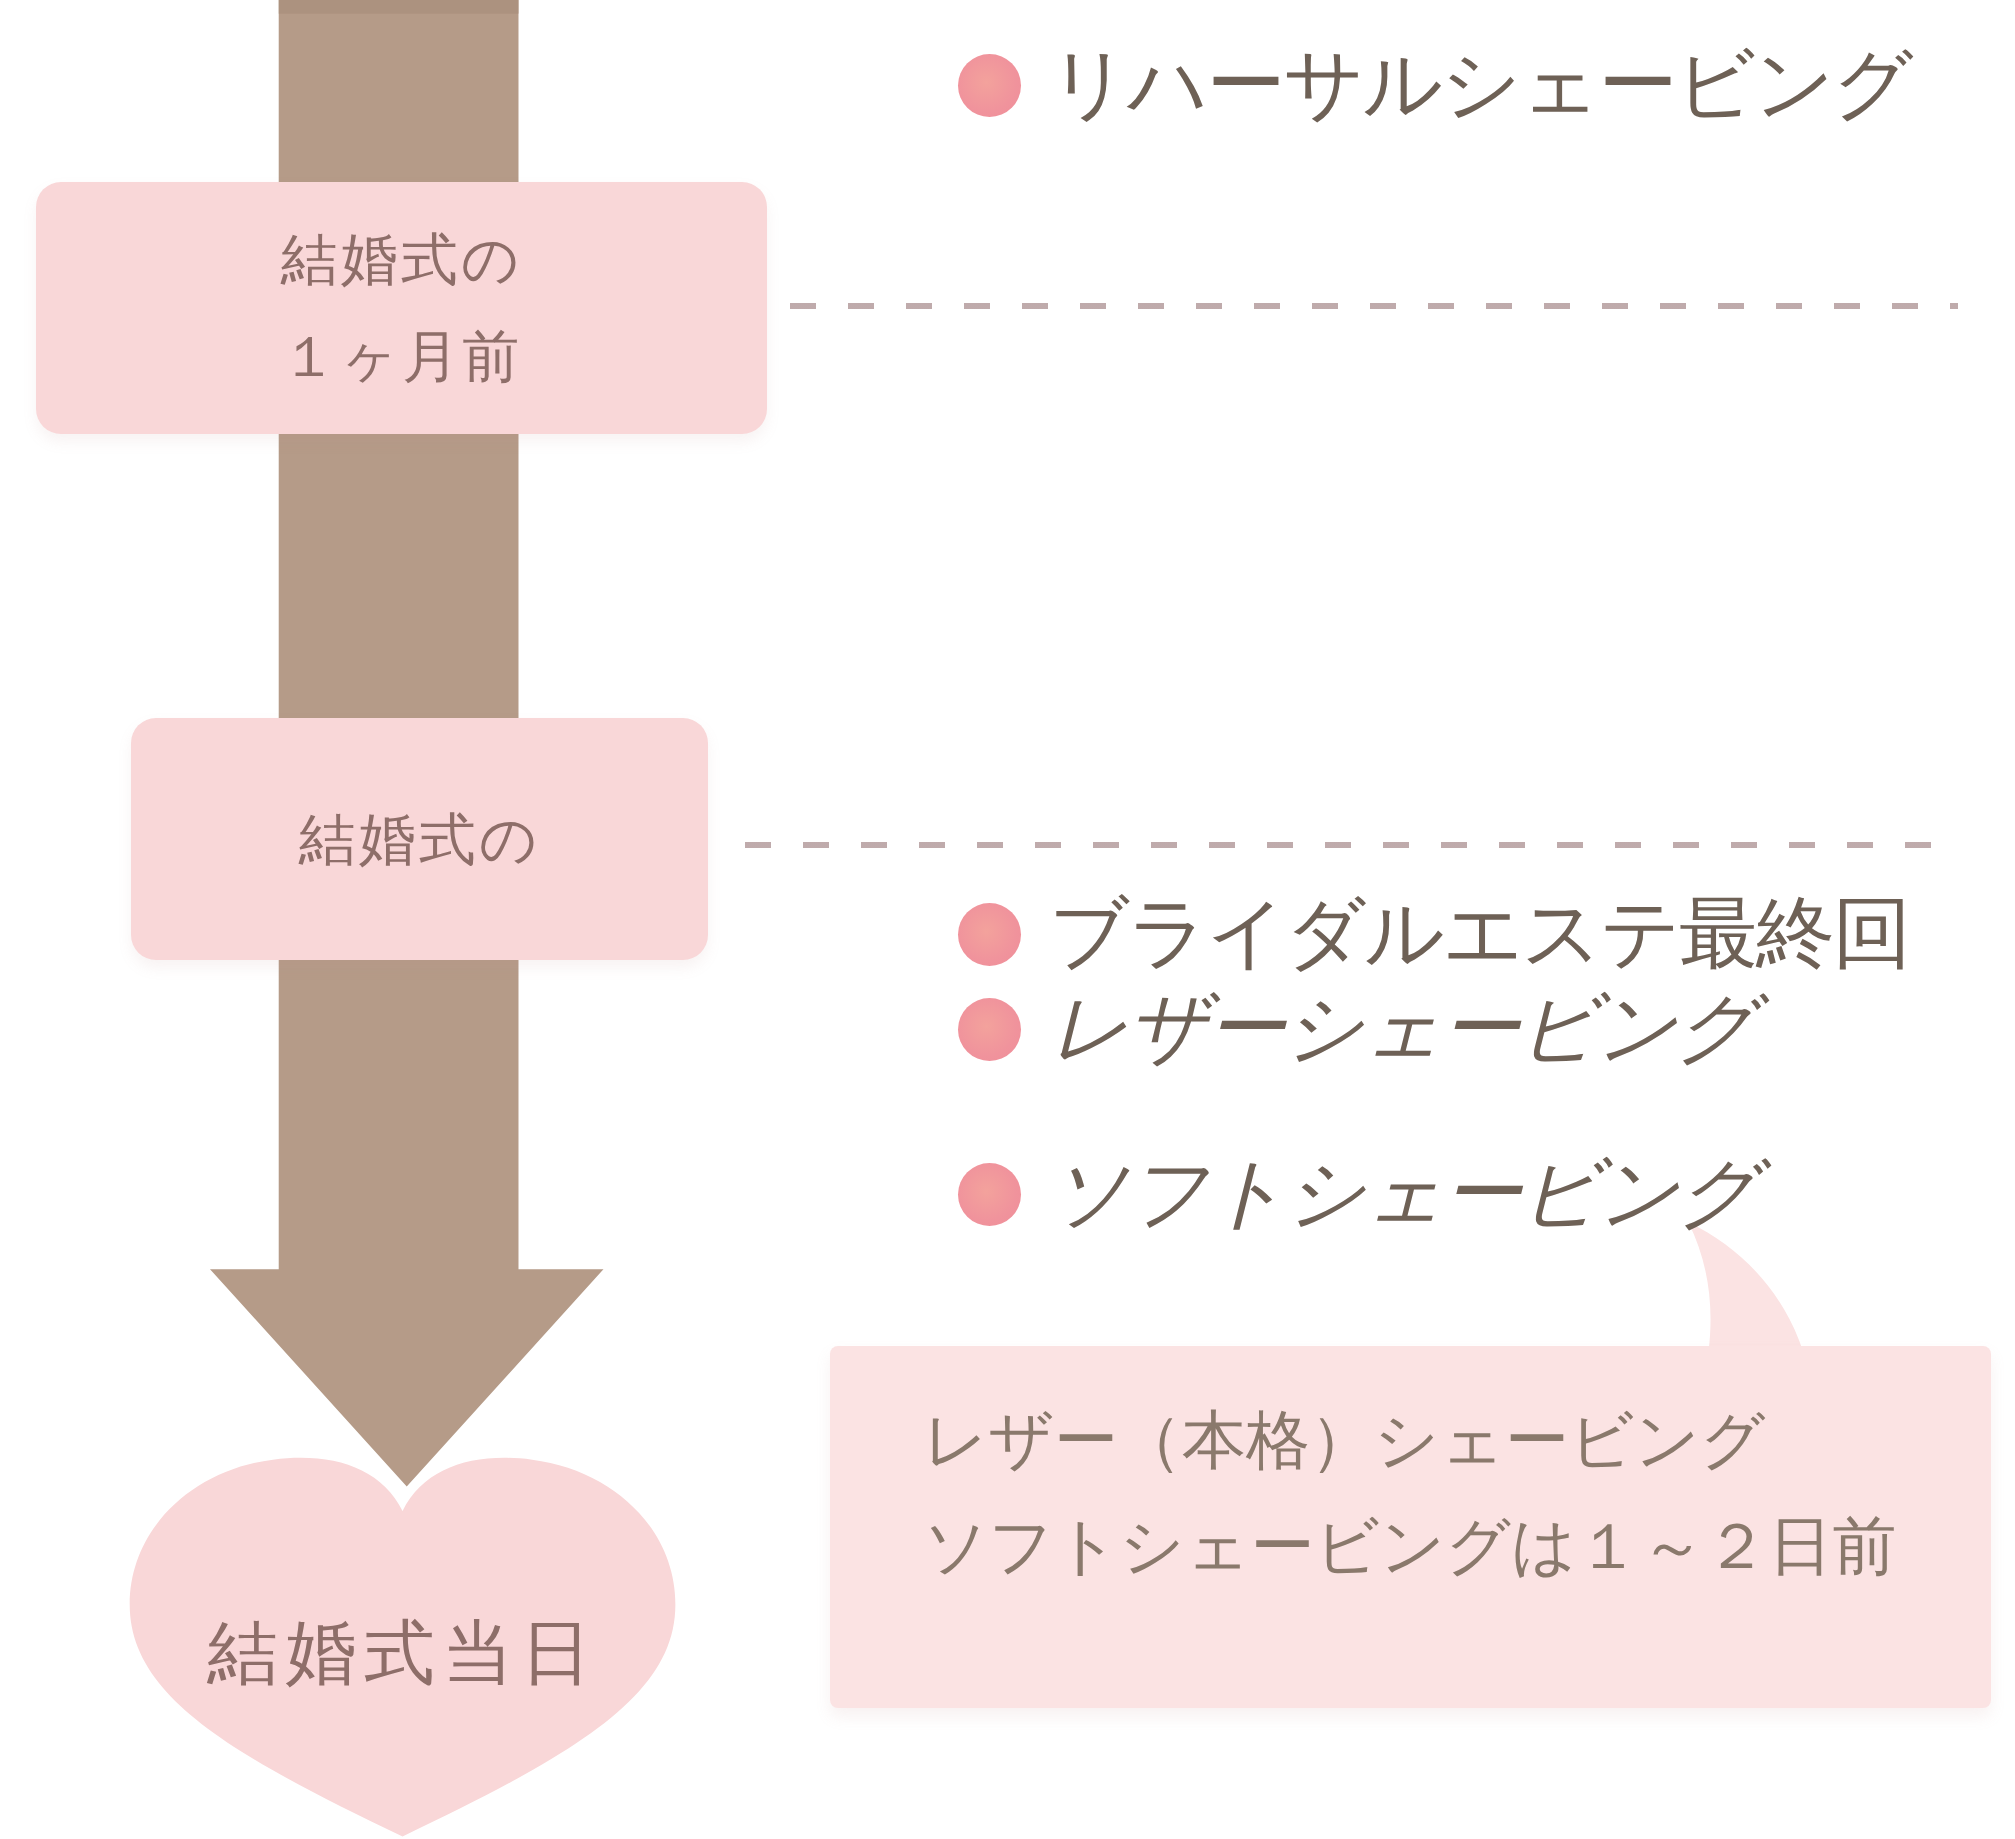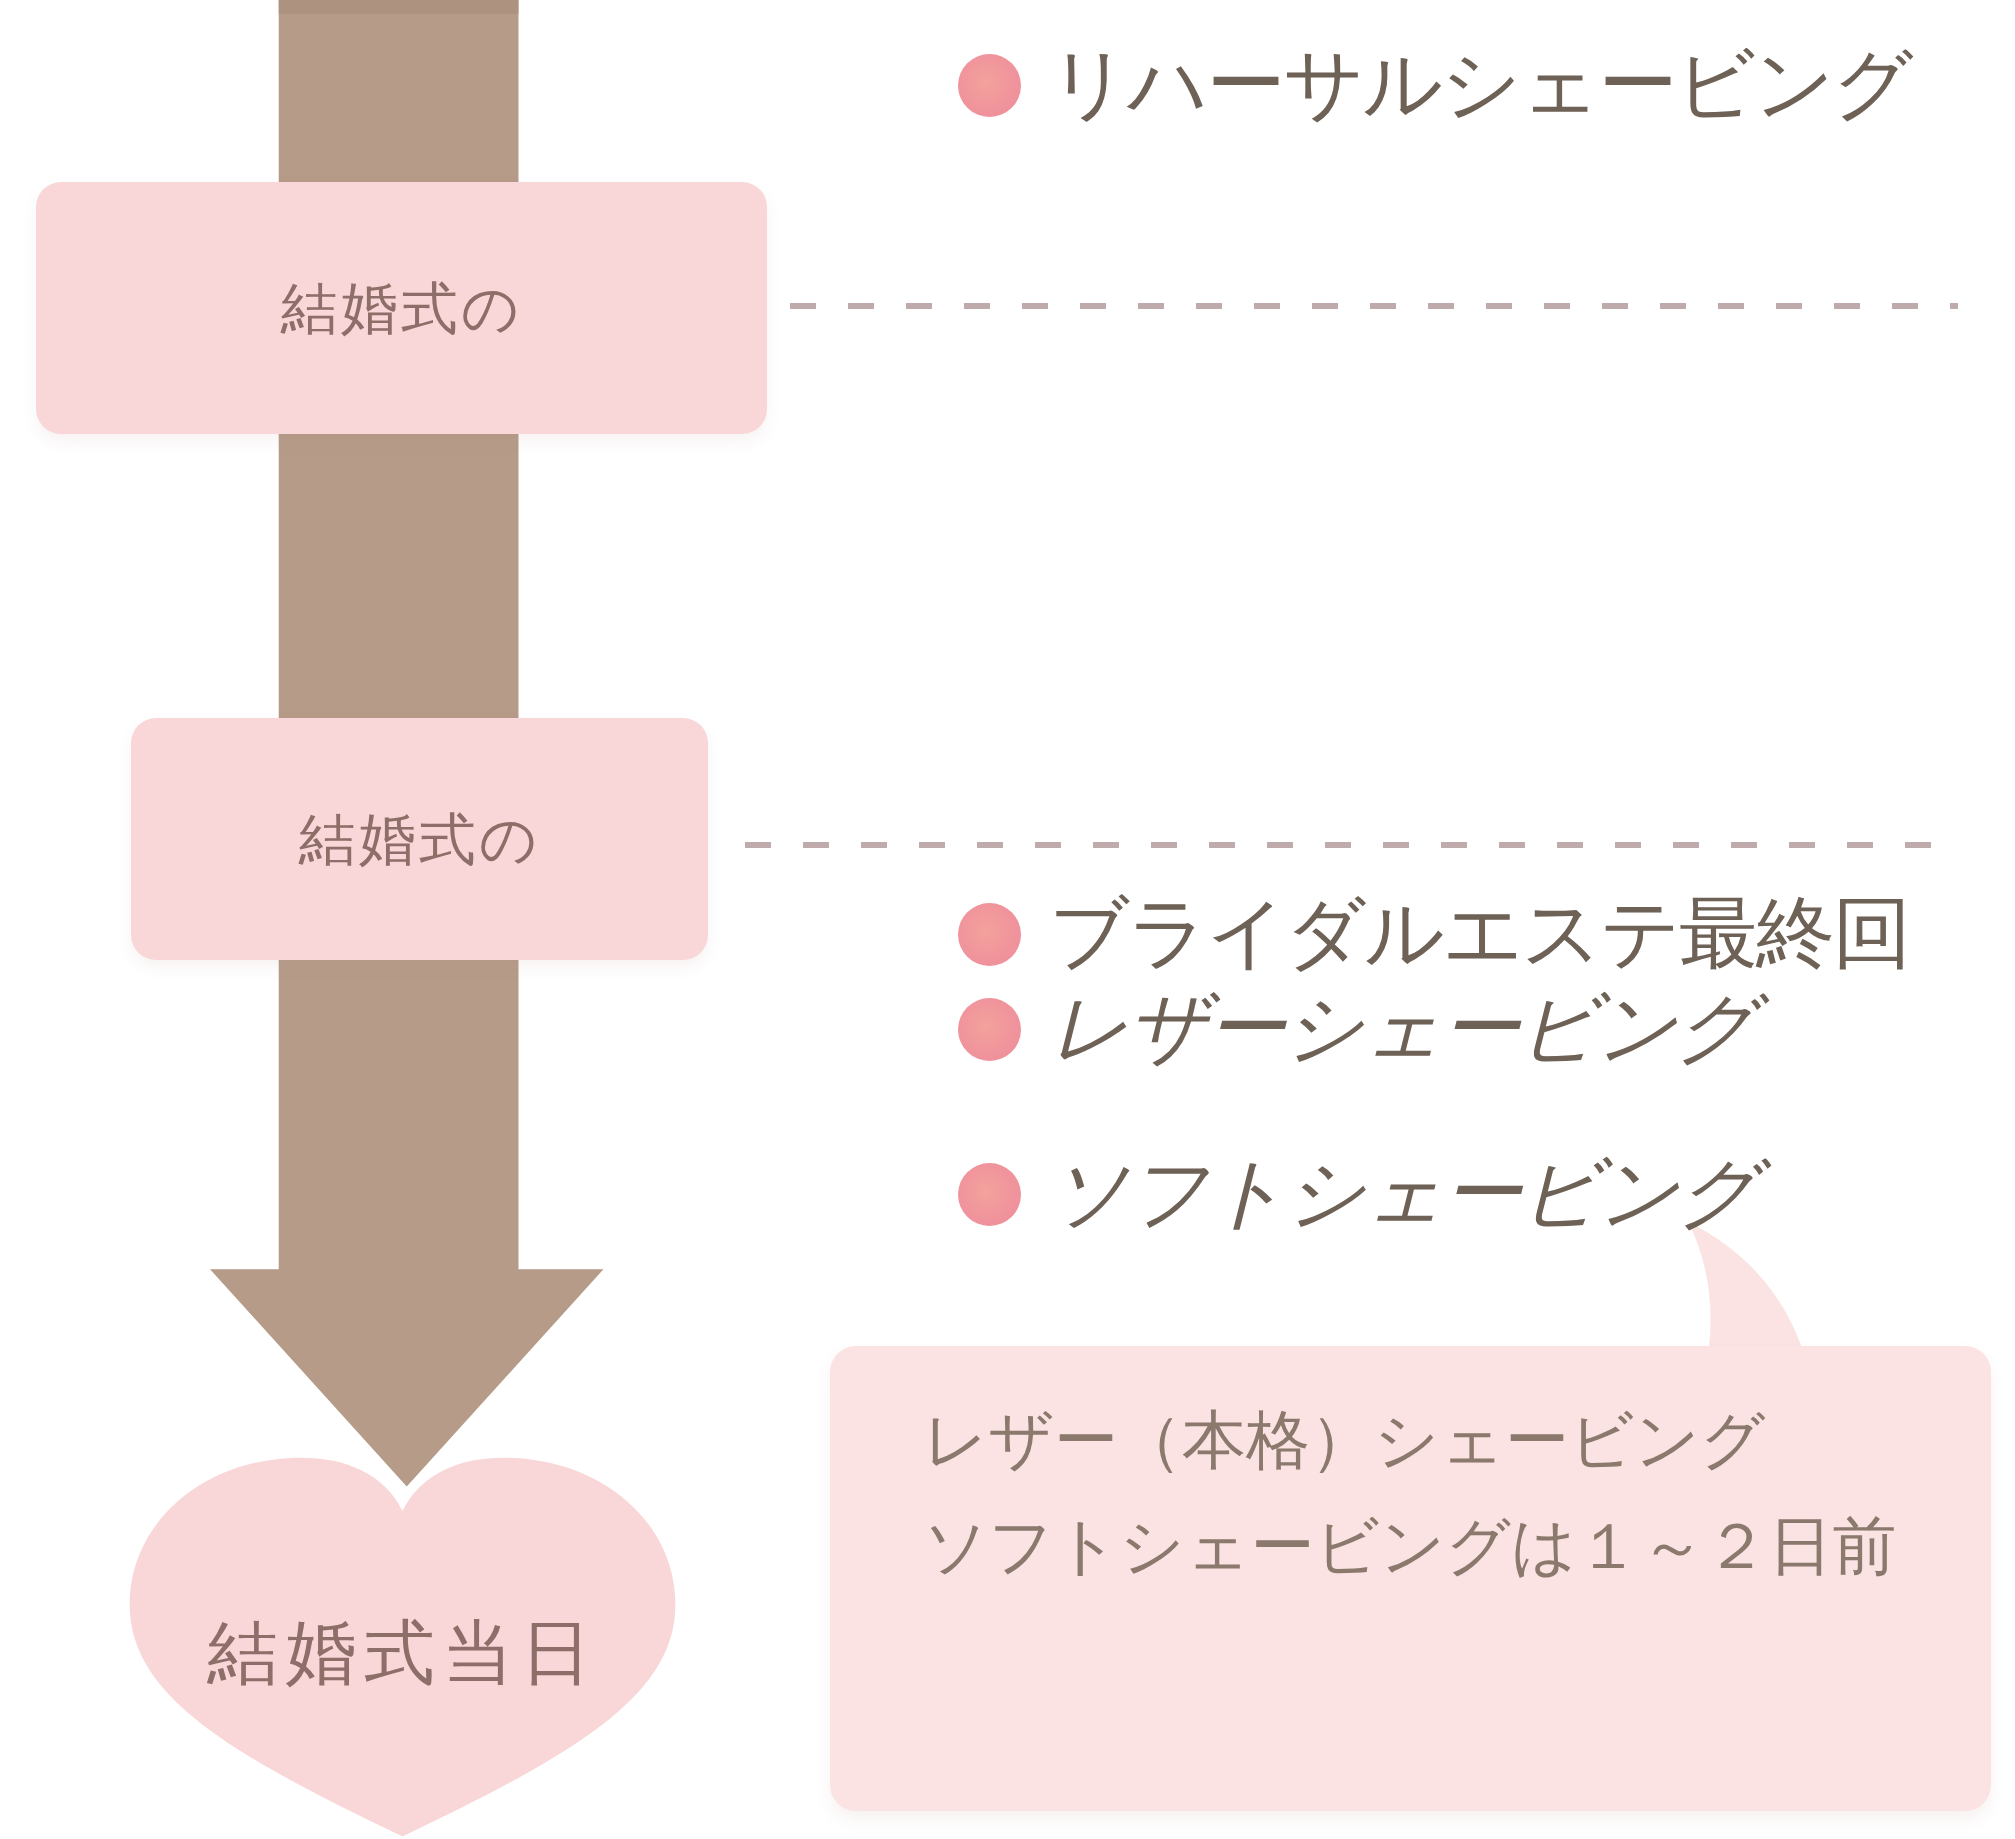--- a/index.html
+++ b/index.html
@@ -92,23 +92,23 @@
     color:var(--box-text);
     font-size:71px;
     letter-spacing:7.3px;
     white-space:nowrap;
   }
   .note-bubble{
     position:absolute;
     left:830px;
     top:1346px;
     width:1161px;
-    height:465px;
+    height:362px;
     background:var(--bubble-pink);
-    border-radius:26px;
+    border-radius:8px;
     padding:41px 31.5px 0 93px;
     color:var(--bubble-text);
     font-size:64px;
     line-height:106px;
     letter-spacing:0px;
     box-shadow:0 8.4px 14.7px rgba(200,150,150,0.12);
   }
   .note-bubble .bubble-line{white-space:nowrap;}
 </style>
 </head>
@@ -129,20 +129,21 @@
     <path d="M 3245 2640
          C 3272 2520, 3262 2420, 3218 2330
          C 3345 2390, 3430 2505, 3452 2640 Z" fill="#fbe3e3"></path>
   </svg>
 
   <div class="dashed-line dash-1"></div>
   <div class="dashed-line dash-2"></div>
 
   <div class="milestone-box box-one-month">
     <div>結婚式の</div>
+    <div>１ヶ月前</div>
   </div>
 
   <div class="milestone-box box-one-week">
     <div>結婚式の</div>
   </div>
 
   <div class="bullet-row row-rehearsal">
     <span class="dot"></span>
     <span class="bullet-label">リハーサルシェービング</span>
   </div>

